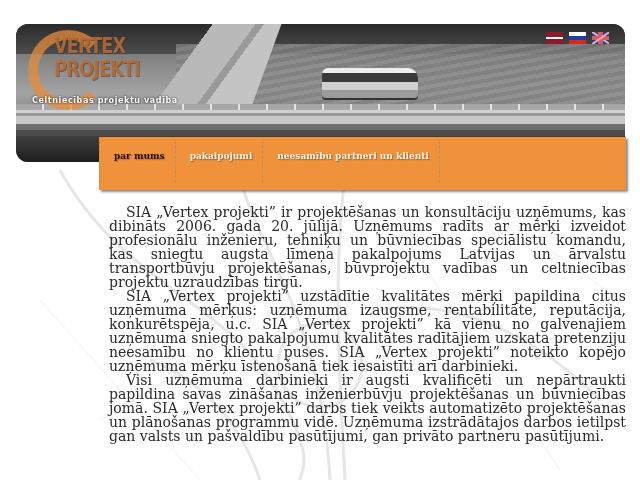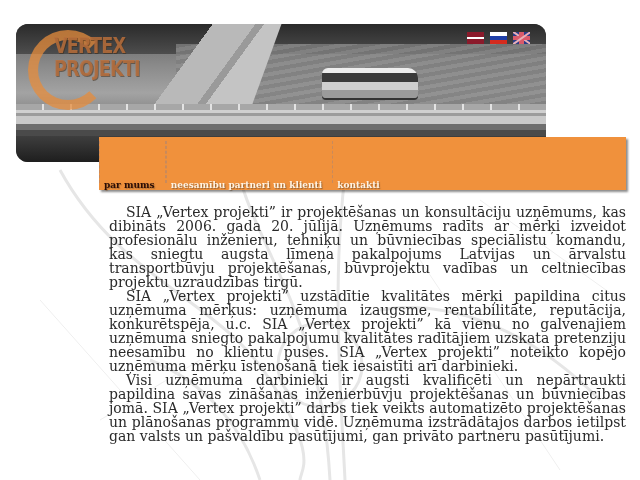--- a/index.html
+++ b/index.html
@@ -8,21 +8,21 @@
     background: #ffffff;
     position: relative;
     font-family: "DejaVu Serif", serif;
   }
   
   .blueprint {
     position: absolute; left: 0; top: 0; width: 640px; height: 480px;
     z-index: 0;
   }
   .header {
-    position: absolute; left: 16px; top: 24px; width: 530px; height: 138px;
+    position: absolute; left: 16px; top: 24px; width: 609px; height: 138px;
     border-radius: 12px; overflow: hidden;
     background: linear-gradient(180deg, #3c3c3c 0%, #6f6f6f 12%, #8a8a8a 30%, #a3a3a3 50%, #7c7c7c 70%, #3d3d3d 100%);
     z-index: 1;
   }
   .header .sky {
     position: absolute; left: 0; top: 0; width: 100%; height: 30px;
     background: linear-gradient(180deg, #2a2a2a, #4d4d4d);
   }
   .header .field {
     position: absolute; left: 160px; top: 20px; width: 460px; height: 60px;
@@ -95,22 +95,22 @@
 
   .navbar {
     position: absolute; left: 99px; top: 137px; width: 527px; height: 53px;
     background: #f0913c;
     box-shadow: 2px 2px 2px rgba(0,0,0,.45);
     z-index: 4;
     display: flex; align-items: flex-end;
   }
   .nav-item {
     position: relative;
-    height: 53px; display: flex; align-items: flex-end;
-    padding: 14px 10px 0 4px; box-sizing: border-box;
+    height: 53px; display: flex; align-items: flex-start;
+    padding: 14px 10px 0 14px; box-sizing: border-box;
     font-weight: bold; font-size: 9px;
     color: #fff3e3; text-decoration: none; cursor: pointer;
     white-space: nowrap;
   }
   .nav-item .lbl { text-shadow: 1px 1px 1px rgba(80,60,40,.55); }
   .nav-item.active .lbl { color: #2b0d05; text-shadow: 1px 1px 1px rgba(120,80,40,.5); }
   .nav-sep {
     width: 0; height: 42px; margin-top: 4px; align-self: flex-start;
     border-left: 1px dashed #c98a5b;
   }
@@ -152,45 +152,46 @@
   <div class="bridge"></div>
   <div class="bottom-dark"></div>
 
   <div class="logo-ring"></div>
   <div class="logo-text">
     <div>VERTEX</div>
     <div>PROJEKTI</div>
   </div>
 
   <div class="tagline">
+    <div>Celtniecības projektu vadība</div>
   </div>
 
   <div class="flags">
     <a class="flag flag-lv" title="Latvian flag"></a>
     <a class="flag flag-ru" title="Russian flag"></a>
     <a class="flag flag-gb" title="UK flag">
         <span class="cross-h"></span>
         <span class="cross-v"></span>
       </a>
   </div>
 </div>
 
 <nav class="navbar">
   <div class="nav-sep"></div>
   <a class="nav-item active">
     <span class="lbl">par mums</span>
   </a>
   <div class="nav-sep"></div>
+  <a class="nav-item">
+    <span class="lbl">pakalpojumi</span>
+  </a>
   <div class="nav-sep"></div>
   <a class="nav-item">
     <span class="lbl">neesamību partneri un klienti</span>
   </a>
   <div class="nav-sep"></div>
-  <a class="nav-item">
-    <span class="lbl">kontakti</span>
-  </a>
 </nav>
 
 <main class="content">
   <p>SIA „Vertex projekti” ir projektēšanas un konsultāciju uzņēmums, kas dibināts 2006. gada 20. jūlijā. Uzņēmums radīts ar mērķi izveidot profesionālu inženieru, tehniķu un būvniecības speciālistu komandu, kas sniegtu augsta līmeņa pakalpojums Latvijas un ārvalstu transportbūvju projektēšanas, būvprojektu vadības un celtniecības projektu uzraudzības tirgū.</p>
   <p>SIA „Vertex projekti” uzstādītie kvalitātes mērķi papildina citus uzņēmuma mērķus: uzņēmuma izaugsme, rentabilitāte, reputācija, konkurētspēja, u.c. SIA „Vertex projekti” kā vienu no galvenajiem uzņēmuma sniegto pakalpojumu kvalitātes radītājiem uzskata pretenziju neesamību no klientu puses. SIA „Vertex projekti” noteikto kopējo uzņēmuma mērķu īstenošanā tiek iesaistīti arī darbinieki.</p>
   <p>Visi uzņēmuma darbinieki ir augsti kvalificēti un nepārtraukti papildina savas zināšanas inženierbūvju projektēšanas un būvniecības jomā. SIA „Vertex projekti” darbs tiek veikts automatizēto projektēšanas un plānošanas programmu vidē. Uzņēmuma izstrādātajos darbos ietilpst gan valsts un pašvaldību pasūtījumi, gan privāto partneru pasūtījumi.</p>
 </main>
 
 </body></html>

